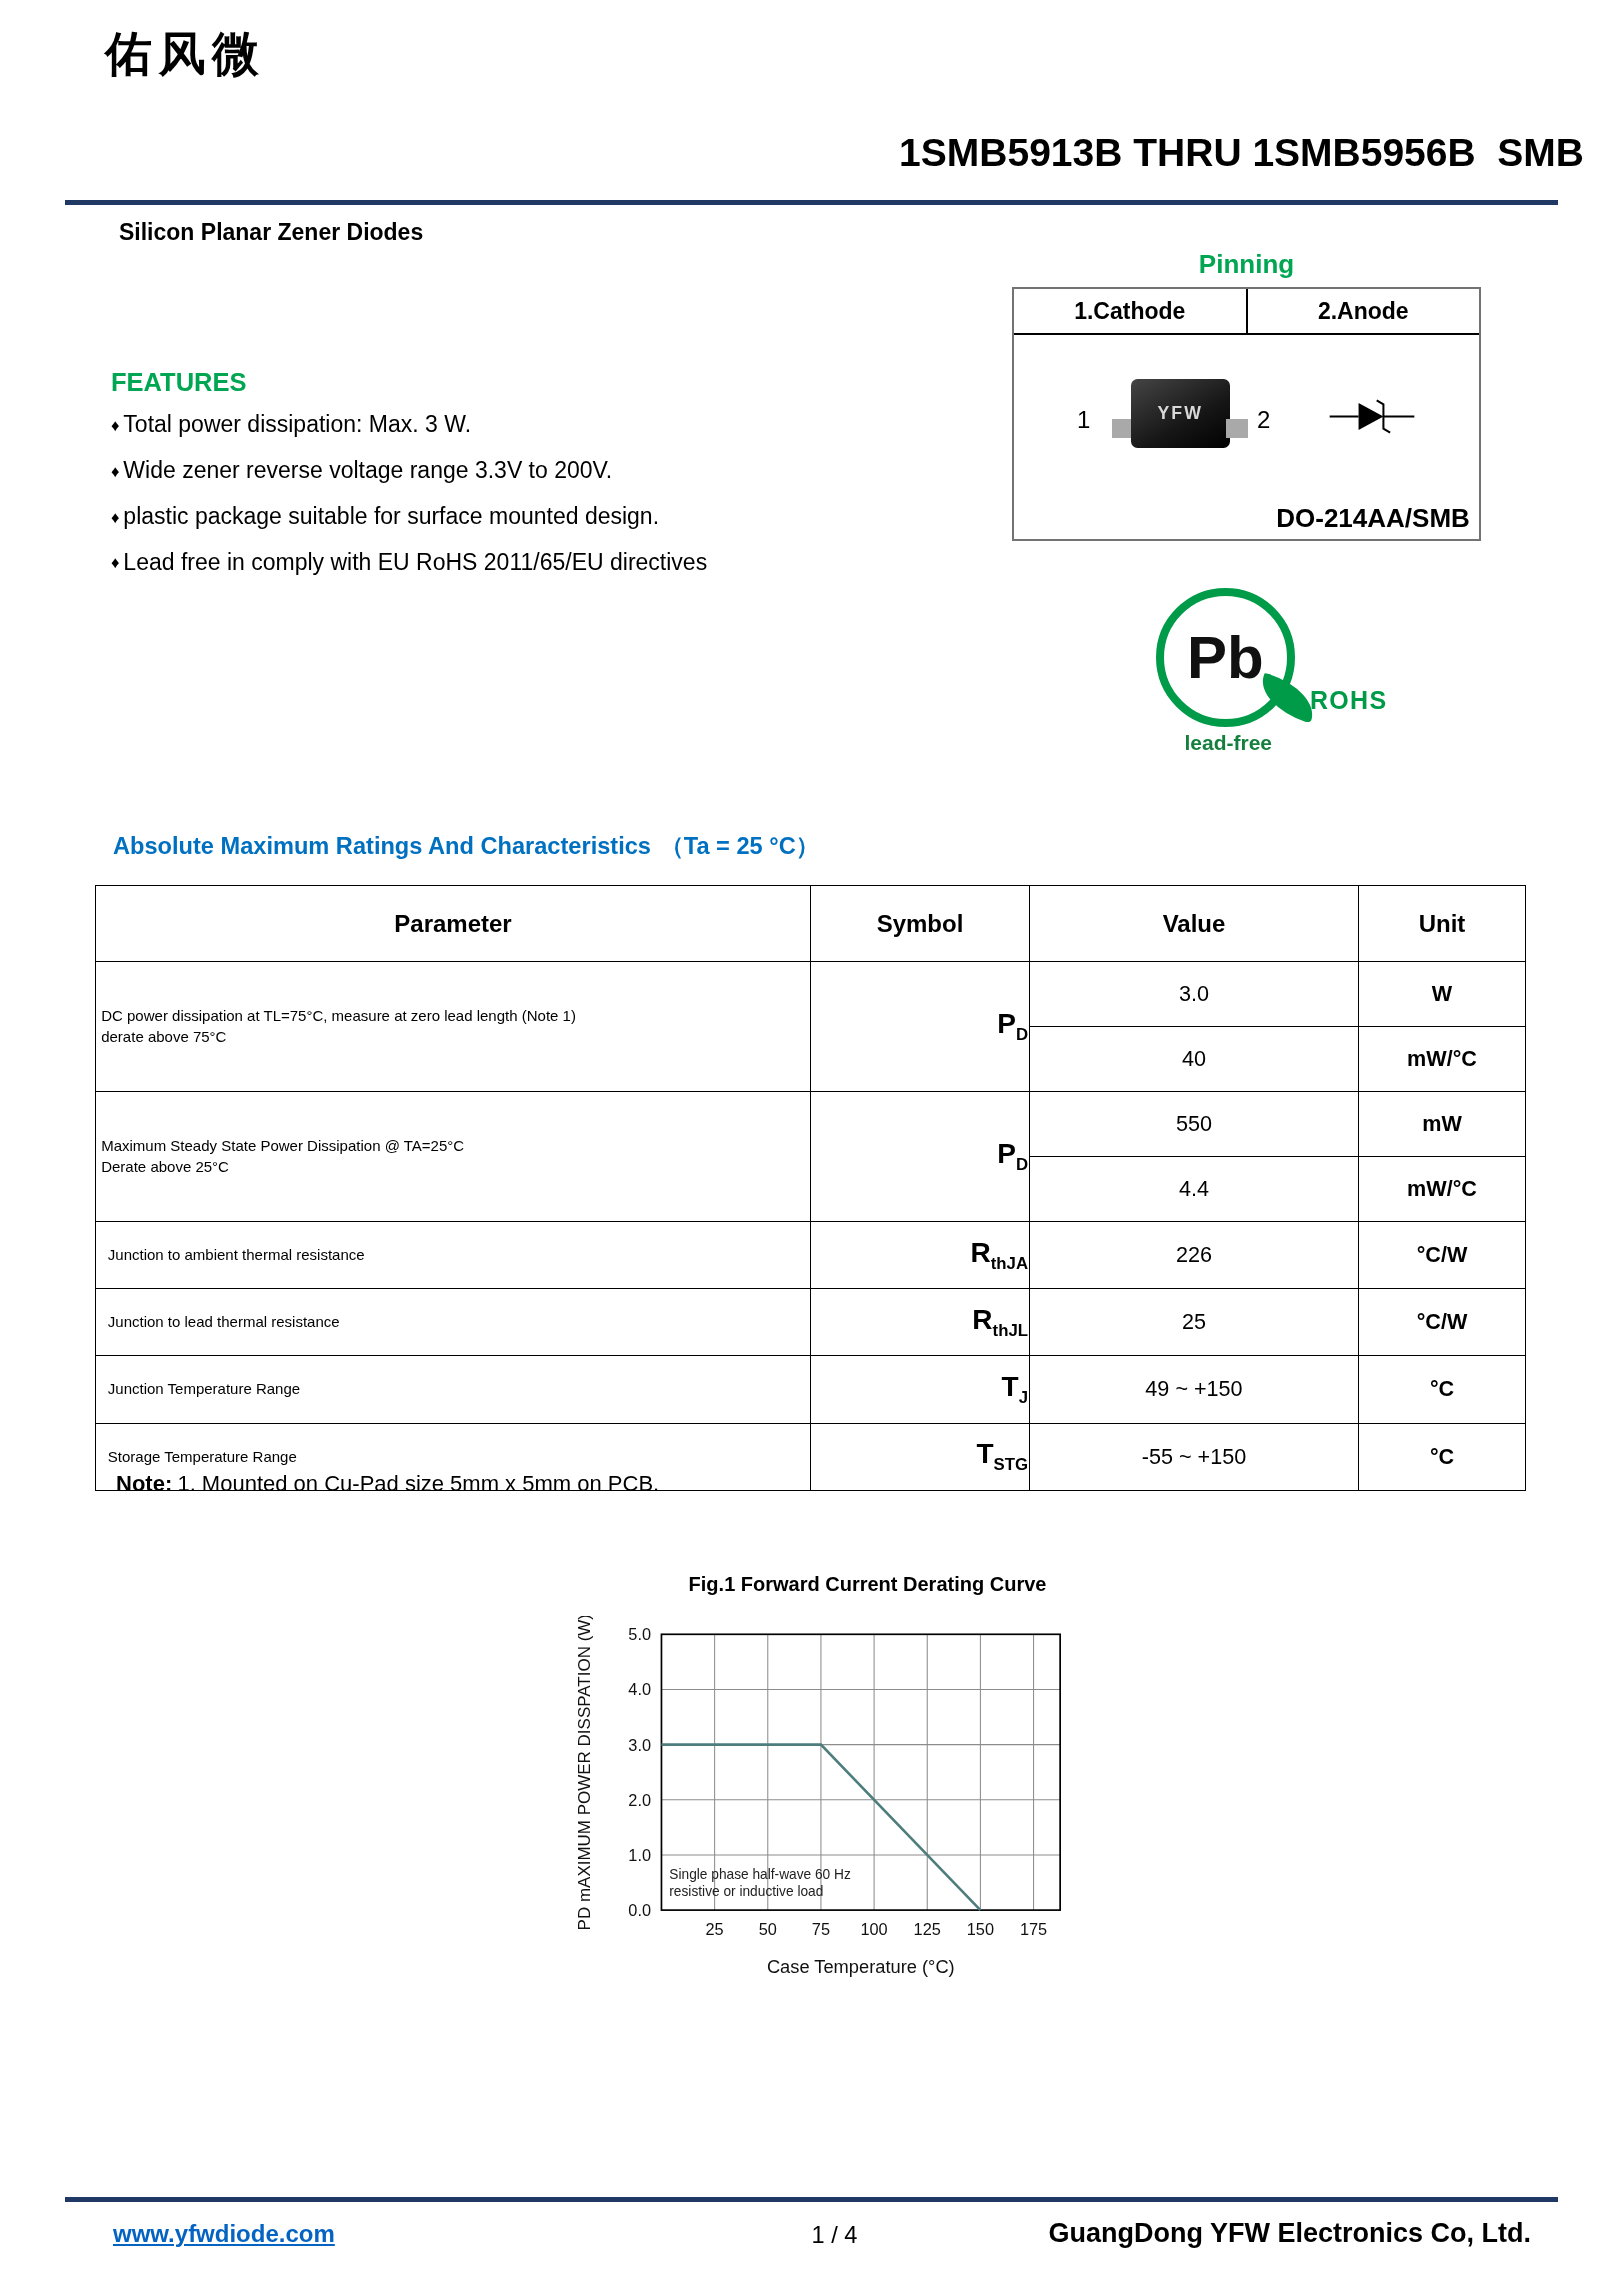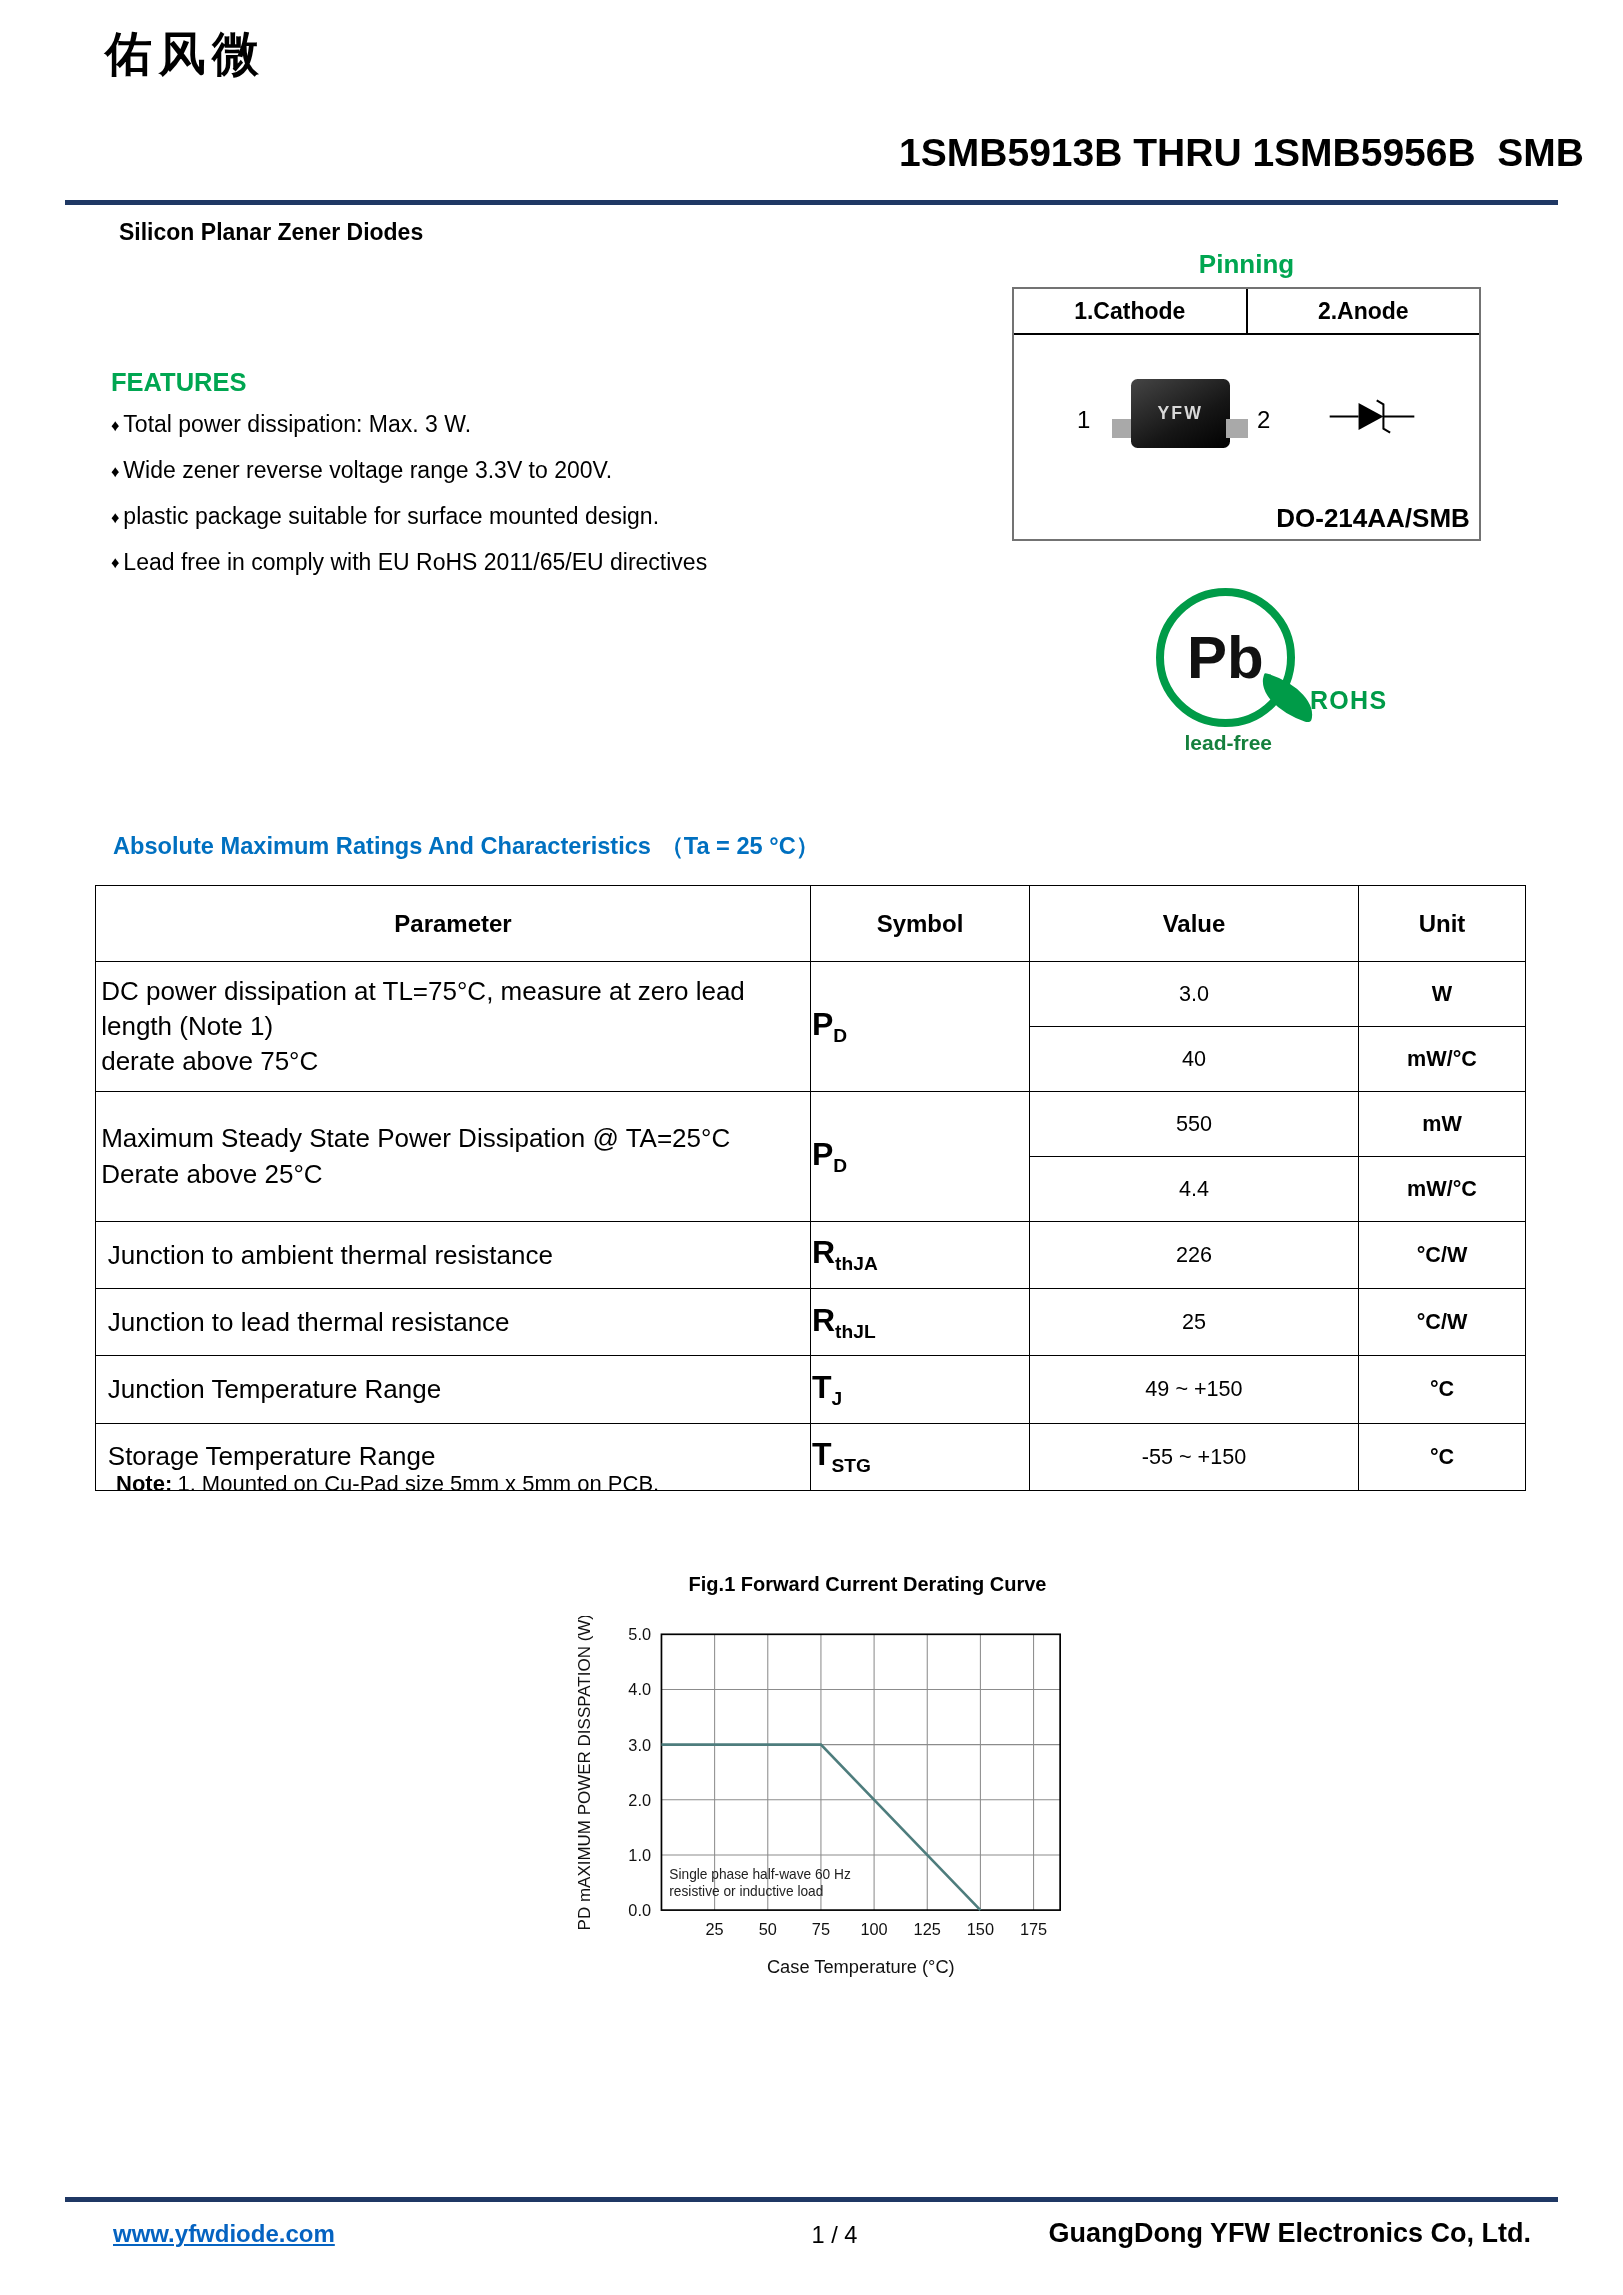--- a/index.html
+++ b/index.html
@@ -49,23 +49,23 @@
   .leadfree-text{position:absolute;left:18.3px;top:143px;width:124px;text-align:center;font-size:21px;font-weight:bold;color:#15803d;}
 
   
   .ratings-title{position:absolute;left:113px;top:830px;font-size:23.6px;font-weight:bold;color:var(--blue,#0070c0);}
   .ratings-title .cond{margin-left:9.2px;}
   table.ratings{position:absolute;left:95px;top:885px;width:1430px;border-collapse:collapse;table-layout:fixed;}
   table.ratings td{border:1.6px solid #000;vertical-align:middle;}
   tr.thead td{height:73px;font-size:24px;font-weight:bold;text-align:center;}
   tr.r2 td{height:62px;}
   tr.r1 td{height:61px;}
-  td.param{font-size:26px;text-align:left;padding:2.6px 5.2px;white-space:pre-line;line-height:1.35;}
+  td.param{font-size:15px;text-align:left;padding:2.6px 5.2px;white-space:pre-line;line-height:1.35;}
   td.param.pad{padding-left:11.8px;}
-  td.sym{font-size:32px;font-weight:bold;text-align:left;}
+  td.sym{font-size:28px;font-weight:bold;text-align:right;}
   td.sym sub{font-size:0.6em;}
   td.val{font-size:21.6px;text-align:center;}
   td.unit{font-size:21.6px;font-weight:bold;text-align:center;}
   .note{position:absolute;left:116px;top:1471px;font-size:22px;}
   .note .nlabel{font-weight:bold;}
   .note .ntext{margin-left:5.2px;}
 
   
   .chart{position:absolute;left:563px;top:1570px;width:576px;}
   .chart-title{margin-left:105px;width:399px;text-align:center;font-size:20px;font-weight:bold;height:46px;box-sizing:border-box;padding-top:2.6px;}

